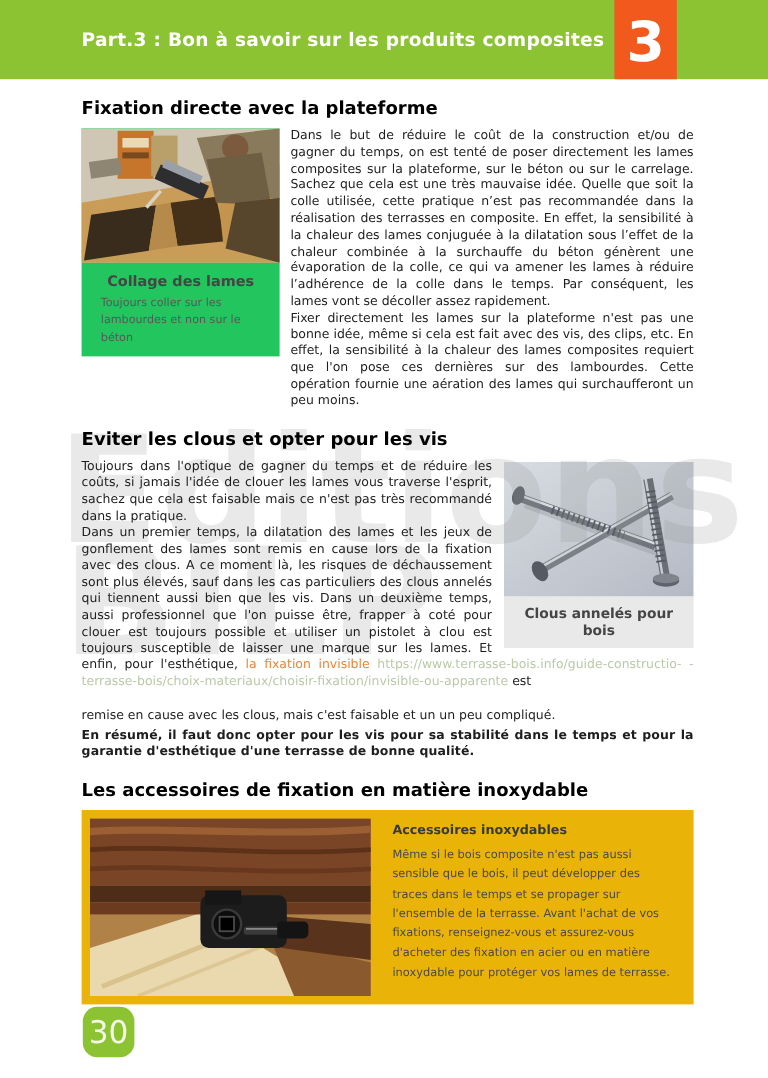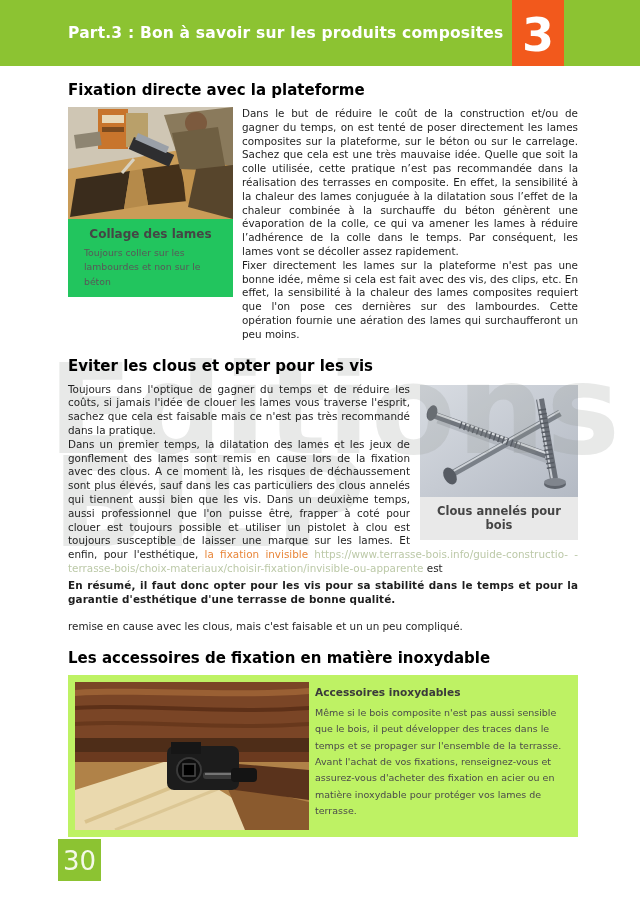--- a/index.html
+++ b/index.html
@@ -57,21 +57,21 @@
   }
   .fig2 svg { display:block; width:158px; height:112px; }
   .fig2 .fig-caption { font-size:11.5px; padding:7px 2px 6px 2px; }
   .link-orange { color:#E8863A; }
   .link-url { color:#BCC9A8; }
   .para-gap { margin-top:14px; }
   .summary { font-weight:bold; margin-top:3px; letter-spacing:.1px; }
   .clearfix::after { content:""; display:block; clear:both; }
   
   .panel {
-    display:flex; gap:4px; background:#bef264; padding:7px;
+    display:flex; gap:16px; background:#eab308; padding:7px;
     margin-top:4px;
   }
   .panel-photo { flex:none; width:234px; height:148px; }
   .panel-photo svg { display:block; width:234px; height:148px; }
   .panel-text { flex:1; padding:4px 8px 0 2px; }
   .panel-title {
     font-size:10.6px; font-weight:bold; color:#3a3a3a; margin-bottom:7px;
     position:relative; z-index:4;
   }
   .panel-body {
@@ -81,22 +81,22 @@
   
   .wm {
     position:absolute; font-weight:bold; pointer-events:none;
     color:rgba(140,146,138,0.20); z-index:3; letter-spacing:1px;
     font-family:"DejaVu Sans","Liberation Sans",sans-serif;
   }
   .wm1 { left:48px; top:338px; font-size:124px; }
   .wm2 { left:52px; top:431px; font-size:124px; }
   
   .page-num-box {
-    position:absolute; left:58px; top:839px; width:43px; height:42px;
-    background:#8CC332; text-align:center;
+    position:absolute; left:69px; top:839px; width:43px; height:42px;
+    background:#8CC332; text-align:center;border-radius:12px;
   }
   .page-num-box span { color:#f4f9e8; font-size:26px; line-height:44px; }
   .copyright {
     position:absolute; right:62px; top:907px; font-size:8.5px; color:#9b9b9b;
   }
 </style>
 </head>
 <body>
 
 <div class="page">
@@ -170,22 +170,22 @@
           <ellipse cx="135" cy="99" rx="11" ry="5" fill="#5f646c"></ellipse>
           <ellipse cx="135" cy="97" rx="11" ry="4" fill="#80858d"></ellipse>
           <line x1="122" y1="24" x2="131" y2="84" stroke="#565b63" stroke-width="8" stroke-dasharray="1.5,3"></line>
           <line x1="40" y1="40" x2="100" y2="61" stroke="#565b63" stroke-width="7" stroke-dasharray="1.5,3"></line>
         </svg>
         <div class="fig-caption">Clous annelés pour bois</div>
       </div>
 
       <p class="body">Toujours dans l'optique de gagner du temps et de réduire les coûts, si jamais l'idée de clouer les lames vous traverse l'esprit, sachez que cela est faisable mais ce n'est pas très recommandé dans la pratique.</p>
       <p class="body"><span> Dans un premier temps, la dilatation des lames et les jeux de gonflement des lames sont remis en cause lors de la fixation avec des clous. A ce moment là, les risques de déchaussement sont plus élevés, sauf dans les cas particuliers des clous annelés qui tiennent aussi bien que les vis. Dans un deuxième temps, aussi professionnel que l'on puisse être, frapper à coté pour clouer est toujours possible et utiliser un pistolet à clou est toujours susceptible de laisser une marque sur les lames. Et enfin, pour l'esthétique, </span><span class="link-orange">la fixation invisible</span><span class="link-url"> https://www.terrasse-bois.info/guide-constructio- -terrasse-bois/choix-materiaux/choisir-fixation/invisible-ou-apparente </span><span>est</span></p>
+      <p class="body para-gap">remise en cause avec les clous, mais c'est faisable et un un peu compliqué.</p>
       <p class="body summary"> En résumé, il faut donc opter pour les vis pour sa stabilité dans le temps et pour la garantie d'esthétique d'une terrasse de bonne qualité.</p>
-      <p class="body para-gap">remise en cause avec les clous, mais c'est faisable et un un peu compliqué.</p>
     </div>
 
     <h2 class="sec">Les accessoires de fixation en matière inoxydable</h2>
 
     <div class="panel">
       <div class="panel-photo">
         <svg viewBox="0 0 234 148" preserveAspectRatio="none">
           <rect x="0" y="0" width="234" height="148" fill="#b08248"></rect>
           <polygon points="0,148 0,108 95,78 210,148" fill="#ead9ae"></polygon>
           <line x1="10" y1="140" x2="120" y2="96" stroke="#d9c28c" stroke-width="4"></line>

